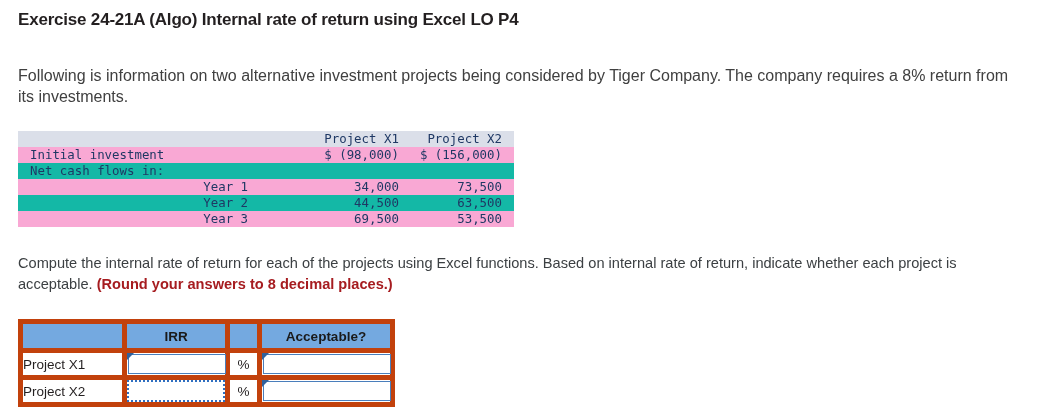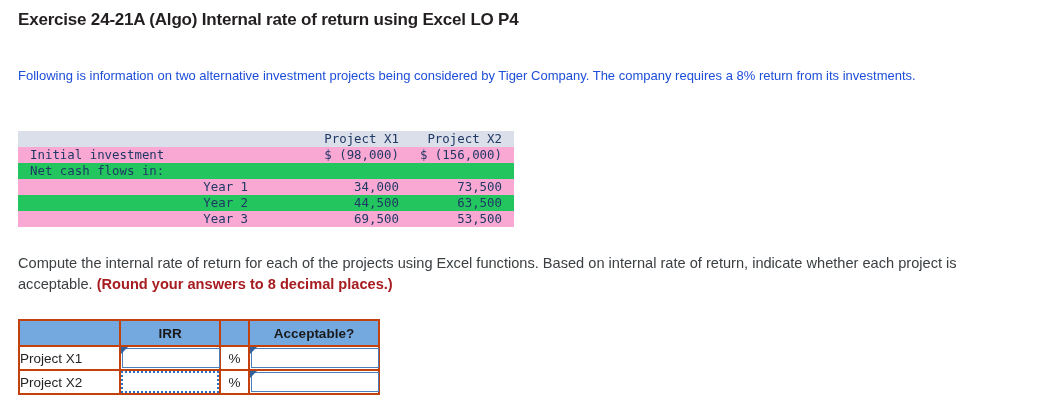--- a/index.html
+++ b/index.html
@@ -32,23 +32,23 @@
     letter-spacing: -0.2px;
     white-space: nowrap;
   }
 
   
   .intro {
     position: absolute;
     left: 18px;
     top: 65px;
     width: 1005px;
-    font-size: 13px;
+    font-size: 16px;
     line-height: 21px;
-    color: #1d4ed8;
+    color: #404040;
   }
 
   
   .data-table {
     position: absolute;
     left: 18px;
     top: 131px;
     width: 496px;
     border-collapse: collapse;
     font-family: "DejaVu Sans Mono", "Liberation Mono", monospace;
@@ -59,21 +59,21 @@
     padding: 0;
     height: 16px;
     line-height: 16px;
     white-space: nowrap;
   }
   .data-table tr.head td {
     background: #dbdfe9;
     color: #1f3864;
   }
   .data-table tr.shade td {
-    background: #22c55e;
+    background: #14b8a6;
   }
   .data-table tr.plain td {
     background: #f9a8d4;
   }
   .col-label   { width: 190px; padding-left: 12px !important; }
   .col-year    { width: 116px; text-align: left; padding-right: 12px !important; }
   .col-num     { width: 95px;  text-align: right; padding-right: 12px !important; }
 
   
   .question {
@@ -94,21 +94,21 @@
   .answer-table {
     position: absolute;
     left: 18px;
     top: 319px;
     border-collapse: collapse;
     font-size: 13.5px;
     color: #231f20;
     table-layout: fixed;
   }
   .answer-table td {
-    border: 2px solid #c2410c;
+    border: 5px solid #c2410c;
     padding: 0;
     height: 22px;
   }
   .answer-table tr.ans-head td {
     background: #74a9e0;
     font-weight: bold;
     text-align: center;
     color: #1a1a1a;
     height: 24px;
   }

